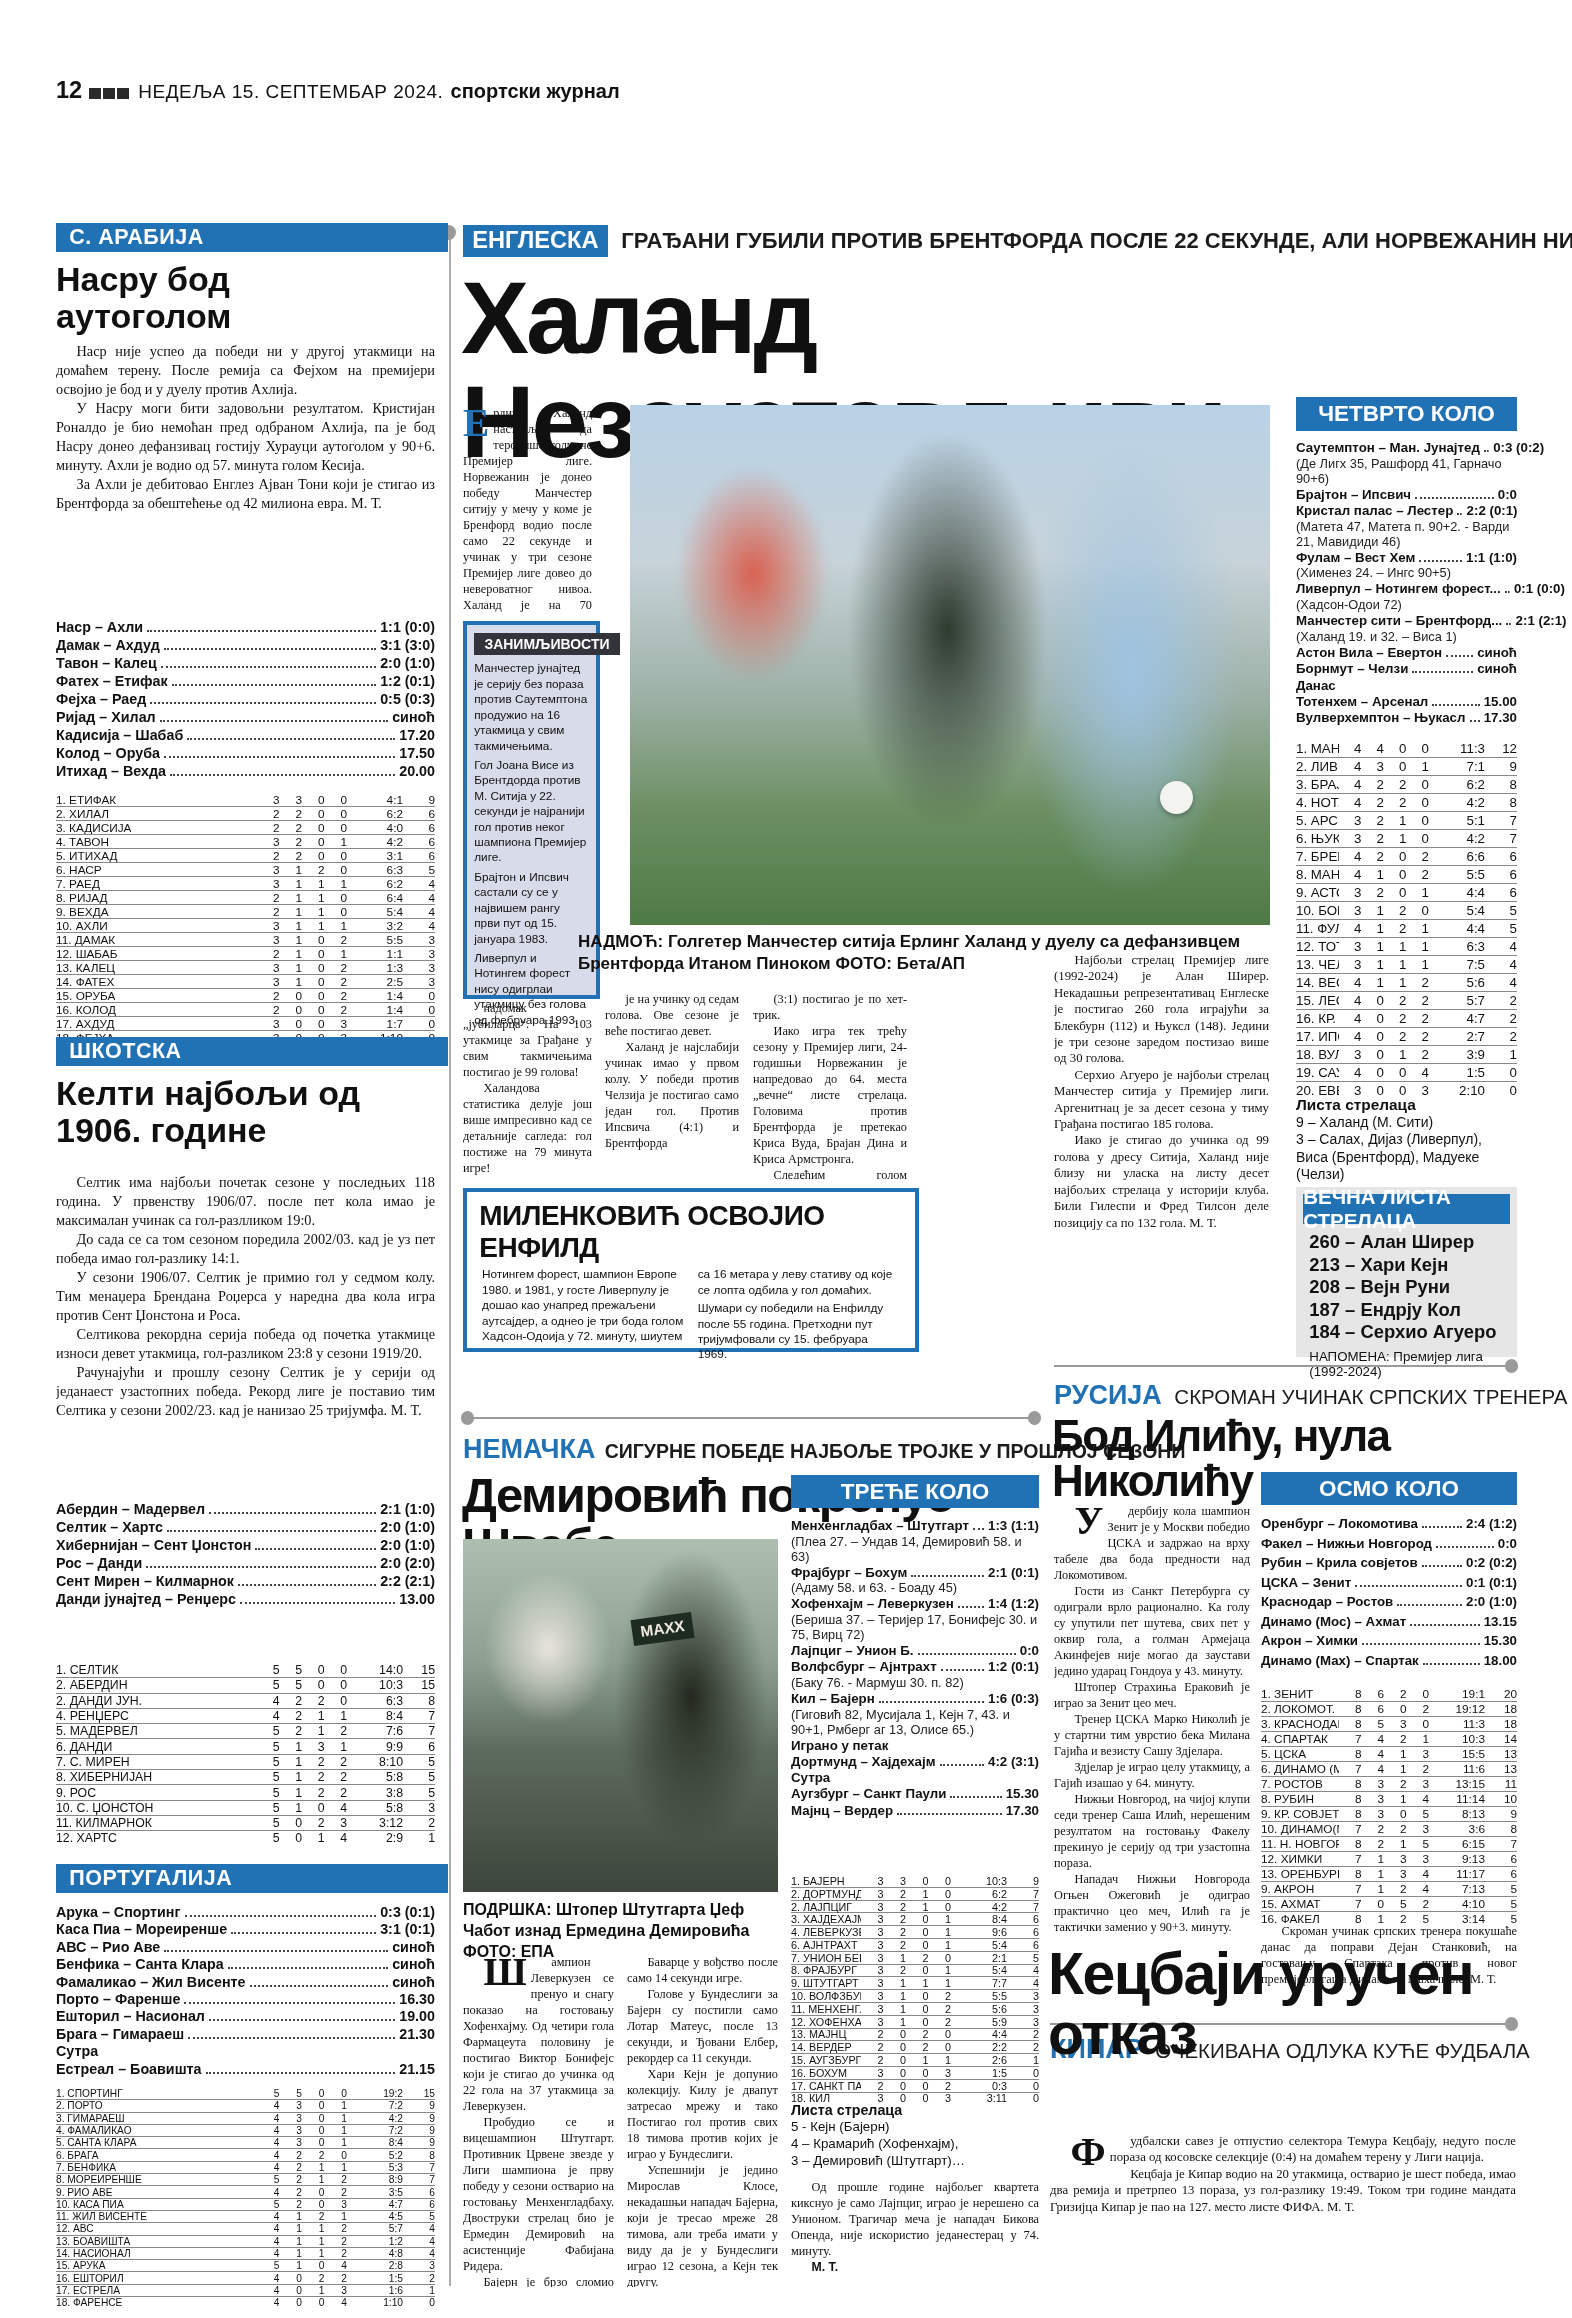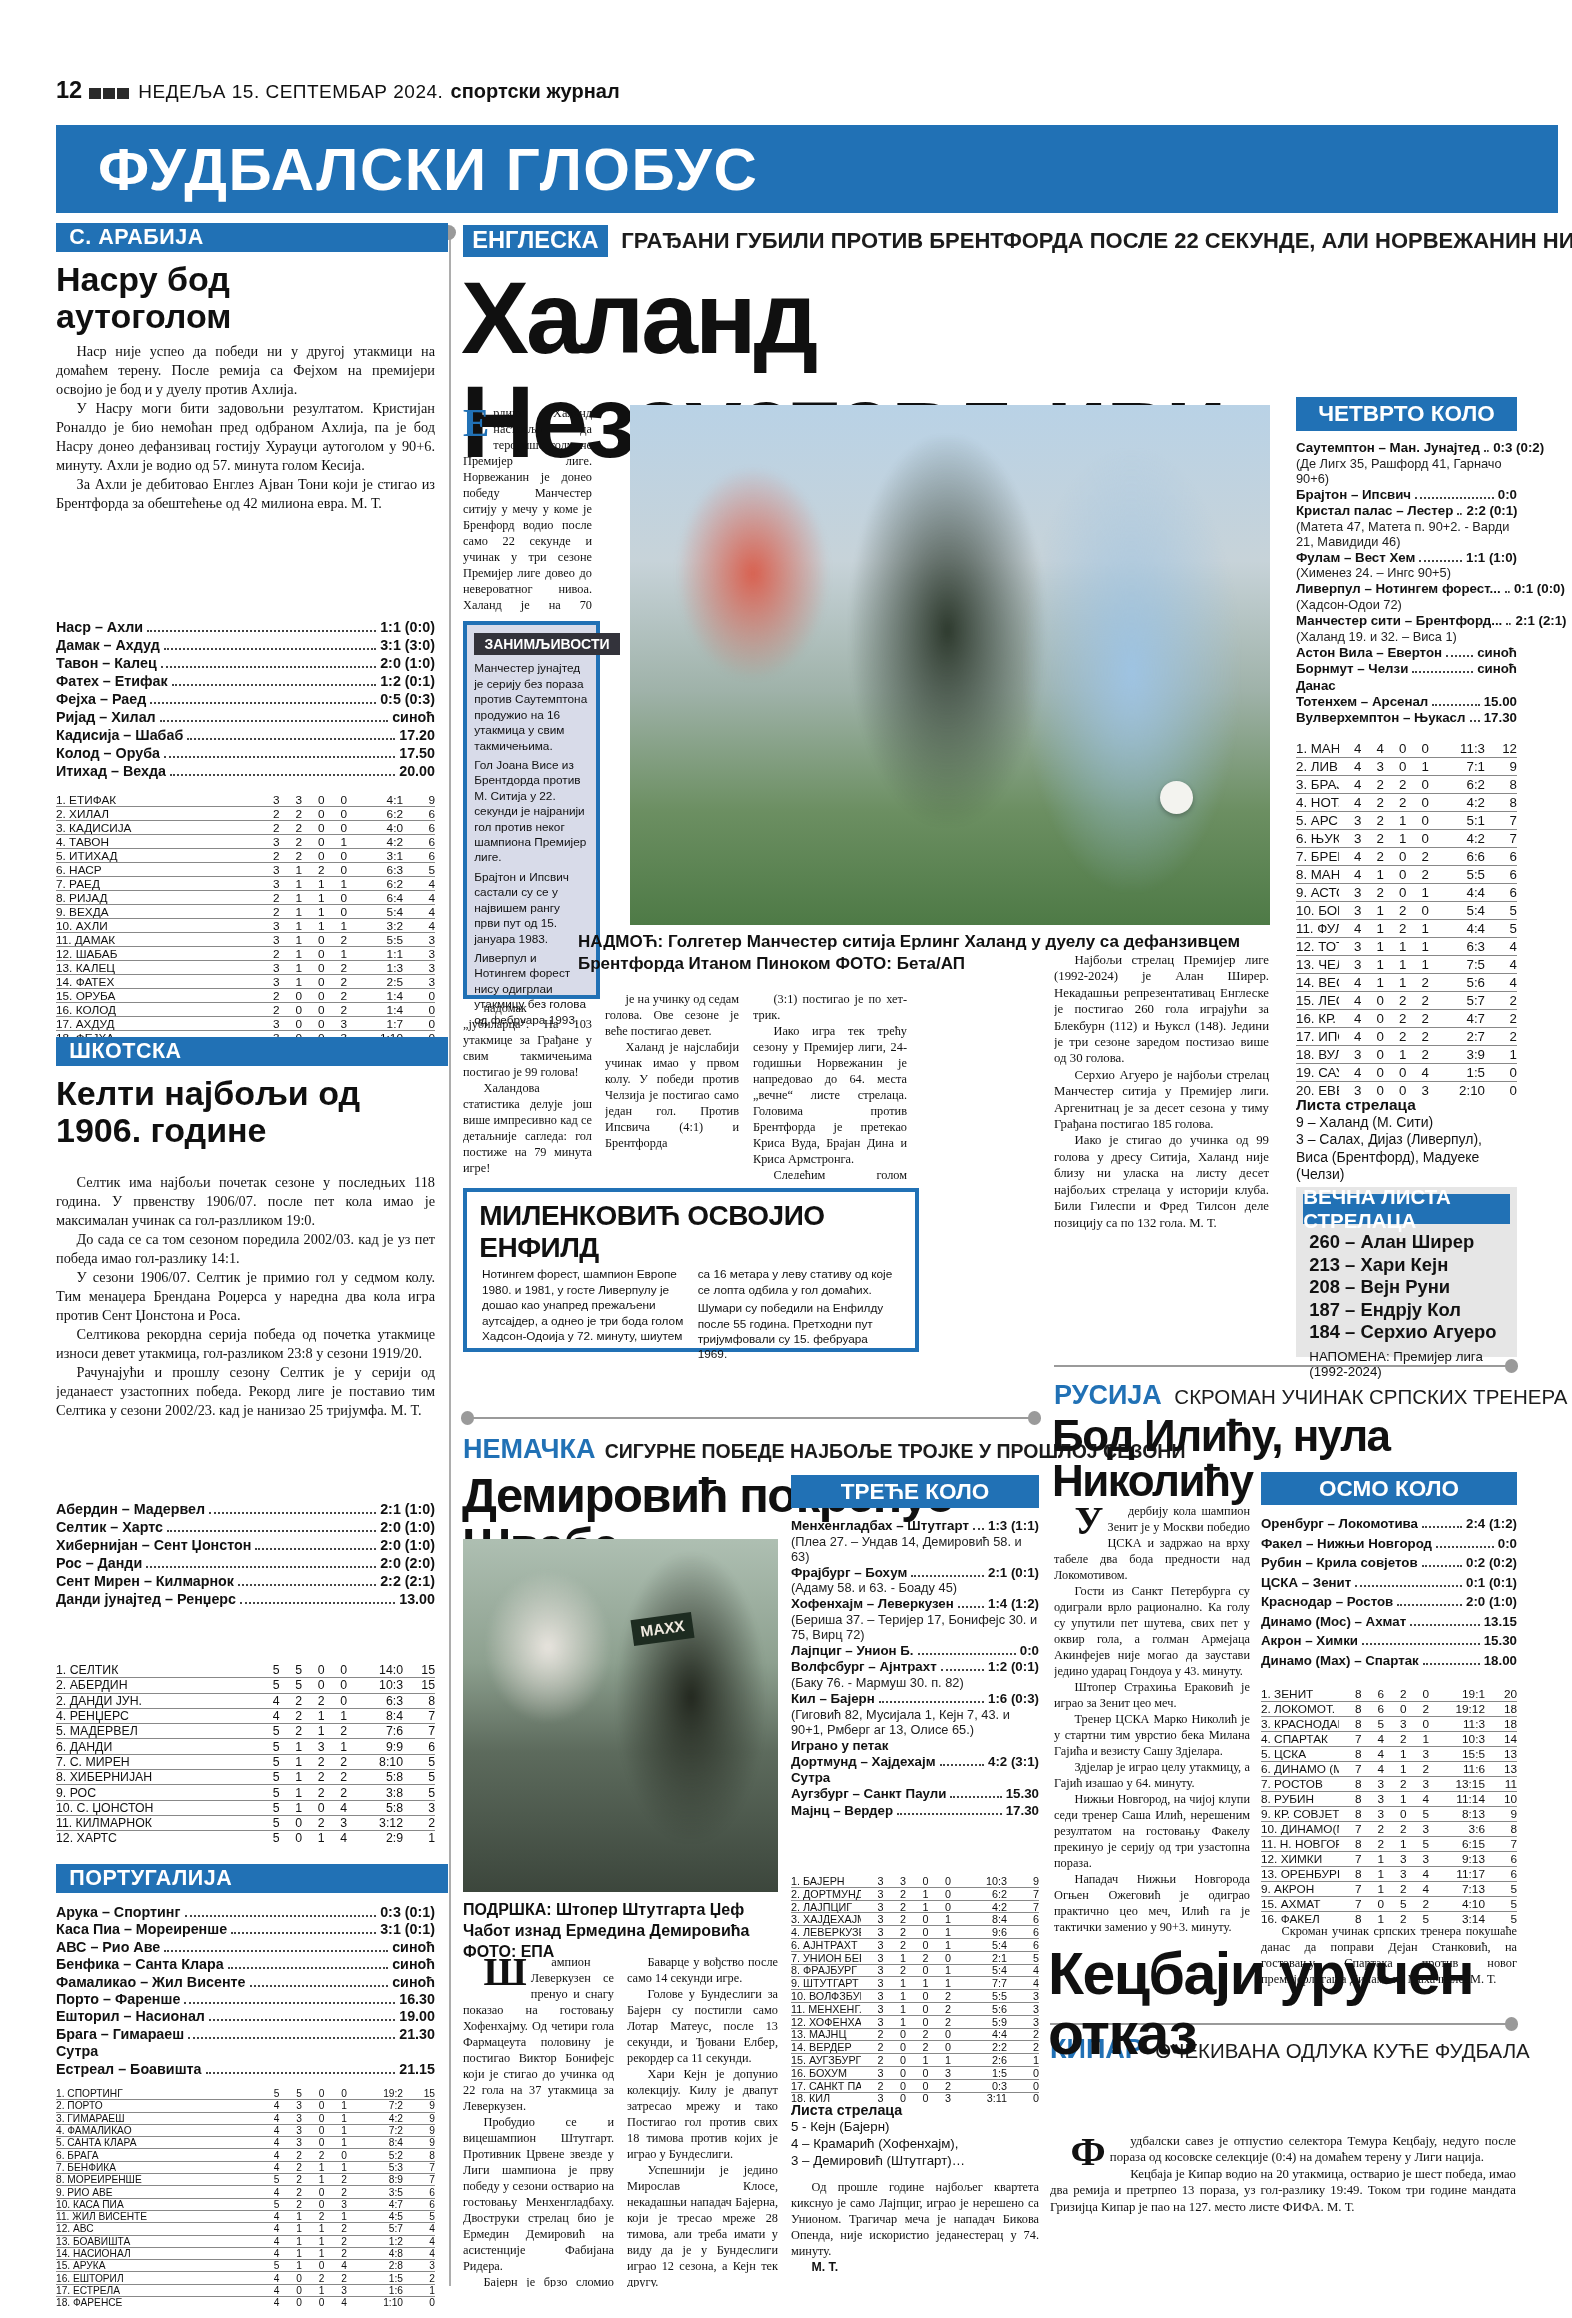--- a/index.html
+++ b/index.html
@@ -60,23 +60,20 @@
 
 <div id="page">
 
   <div class="abs pghead" style="left:56px;top:77px;width:1459px;">
     <span class="pgnum">12</span>
     <span><span class="sq"></span><span class="sq"></span><span class="sq"></span></span>
     <span class="pgdate">НЕДЕЉА 15. СЕПТЕМБАР 2024.</span>
     <span class="pgpaper">спортски журнал</span>
   </div>
 
-  <div class="abs banner" style="left:56px;top:125px;width:1460px;height:88px;">
-    <span>ФУДБАЛСКИ ГЛОБУС</span>
-  </div>
 
   <div class="abs vdiv" style="left:449px;top:233px;height:2053px;"></div>
   <div class="abs" style="left:441px;top:225px;width:15.4px;height:15.4px;border-radius:50%;background:#9a9a9a;"></div>
 
   <div class="abs bar" style="left:56px;top:223px;width:379px;height:29px;">
       <span>С. АРАБИЈА</span>
     </div>
   <div class="abs h2" style="left:56px;top:261px;width:246px;font-size:34px;">Насру бод аутоголом</div>
   <div class="abs serif clip" style="left:56px;top:342px;width:379px;height:270px;font-size:14.3px;line-height:19px;">
       <p>Наср није успео да победи ни у другој утакмици на домаћем терену. После ремија са Фејхом на премијери освојио је бод и у дуелу против Ахлија.</p>

